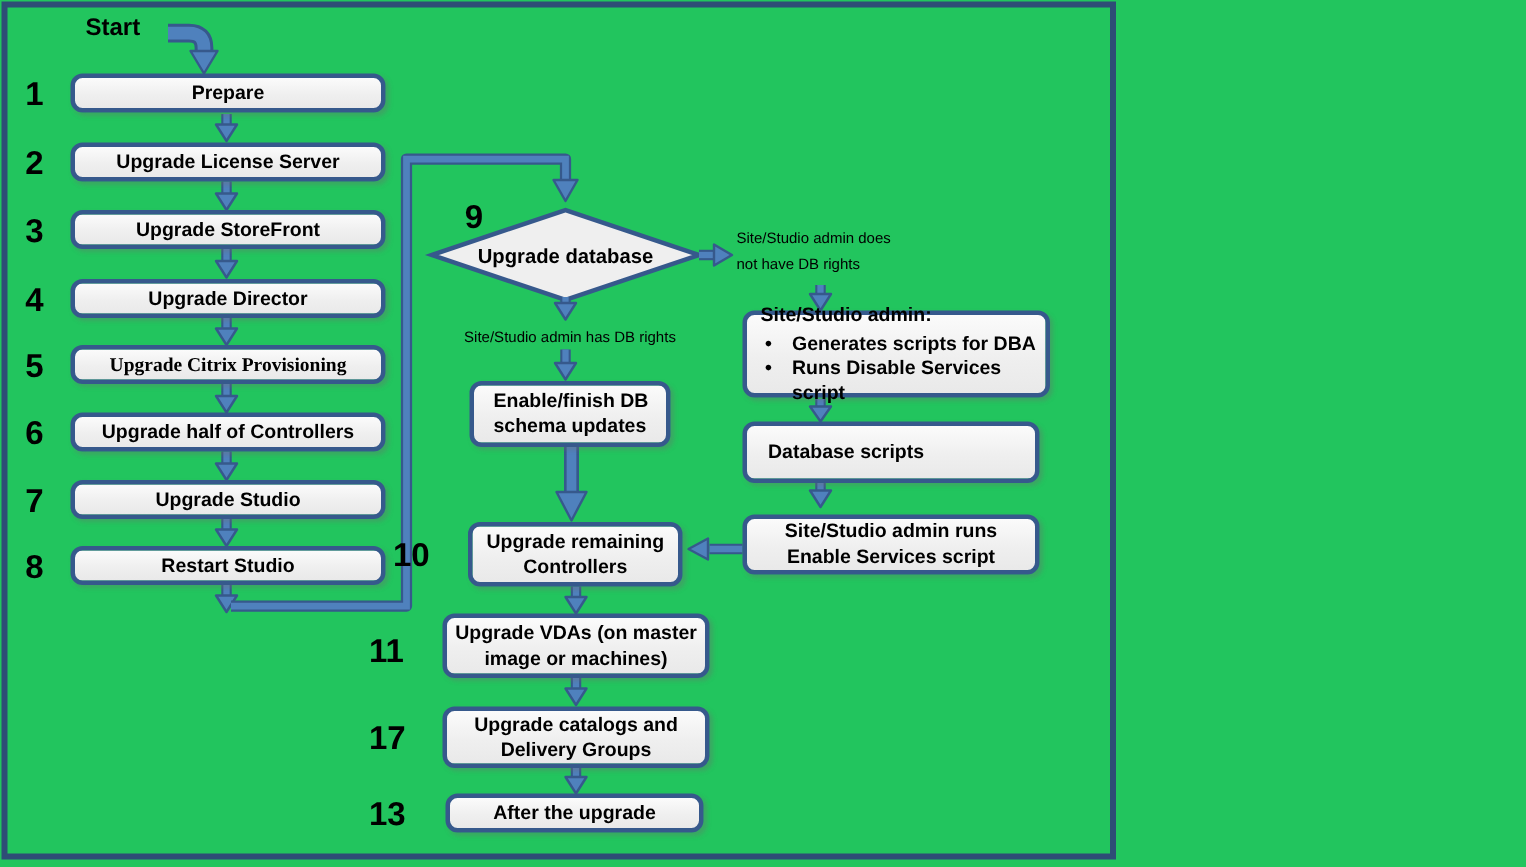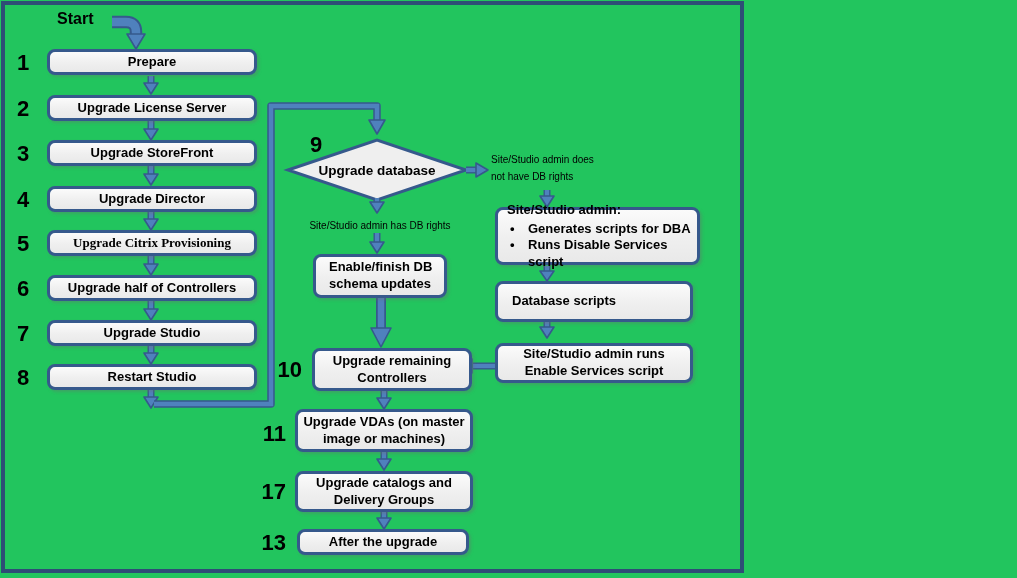--- a/index.html
+++ b/index.html
@@ -17,21 +17,21 @@
   .diamond{fill:#efefef;stroke:#36598c;stroke-width:3;}
   .box{position:absolute;box-sizing:border-box;border:3px solid #36598c;border-radius:8px;
        background:linear-gradient(180deg,#fbfbfb 0%,#efefef 55%,#e9e9e9 100%);
        box-shadow:2px 2px 3px rgba(110,110,110,.35);
        display:flex;align-items:center;justify-content:center;
        font-weight:bold;font-size:13px;line-height:1.3;text-align:center;}
   .box .lbl{width:100%;}
   .box .ln{display:block;}
   .box.left-align{justify-content:flex-start;text-align:left;}
   .num{position:absolute;font-weight:bold;font-size:22px;line-height:1;}
-  .num.right{text-align:right;}
+  .num.right{}
   .start-label{position:absolute;left:57px;top:10px;font-weight:bold;font-size:16px;}
   .branch-label{position:absolute;font-weight:normal;font-size:10px;line-height:17px;}
   .branch-label .ln{display:block;}
   .diamond-label{position:absolute;left:295px;top:163px;width:164px;text-align:center;
                  font-weight:bold;font-size:13.5px;}
   .admin-box{font-size:13px;}
   .admin-box .lbl{padding:2px 4px 2px 9px;}
   .admin-title{text-align:left;margin-bottom:2px;}
   .bullet-row{display:flex;text-align:left;line-height:16.5px;}
   .bullet-row .bullet{width:18px;flex:0 0 18px;text-align:left;padding-left:3px;}
@@ -240,21 +240,21 @@
   </div>
 
   <div class="box" style="left:495px;top:343px;width:198px;height:40px;">
     <div class="lbl">
       <span class="ln">Site/Studio admin runs</span>
       <span class="ln">Enable Services script</span>
     </div>
   </div>
 
   <div class="num right" style="left:262px;top:359px;width:40px;">10</div>
-  <div class="box" style="left:312px;top:348px;width:160px;height:43px;">
+  <div class="box" style="left:312px;top:348px;width:143px;height:43px;">
     <div class="lbl">
       <span class="ln">Upgrade remaining</span>
       <span class="ln">Controllers</span>
     </div>
   </div>
 
   <div class="num right" style="left:246px;top:423px;width:40px;">11</div>
   <div class="box" style="left:295px;top:409px;width:178px;height:43px;">
     <div class="lbl">
       <span class="ln">Upgrade VDAs (on master</span>

